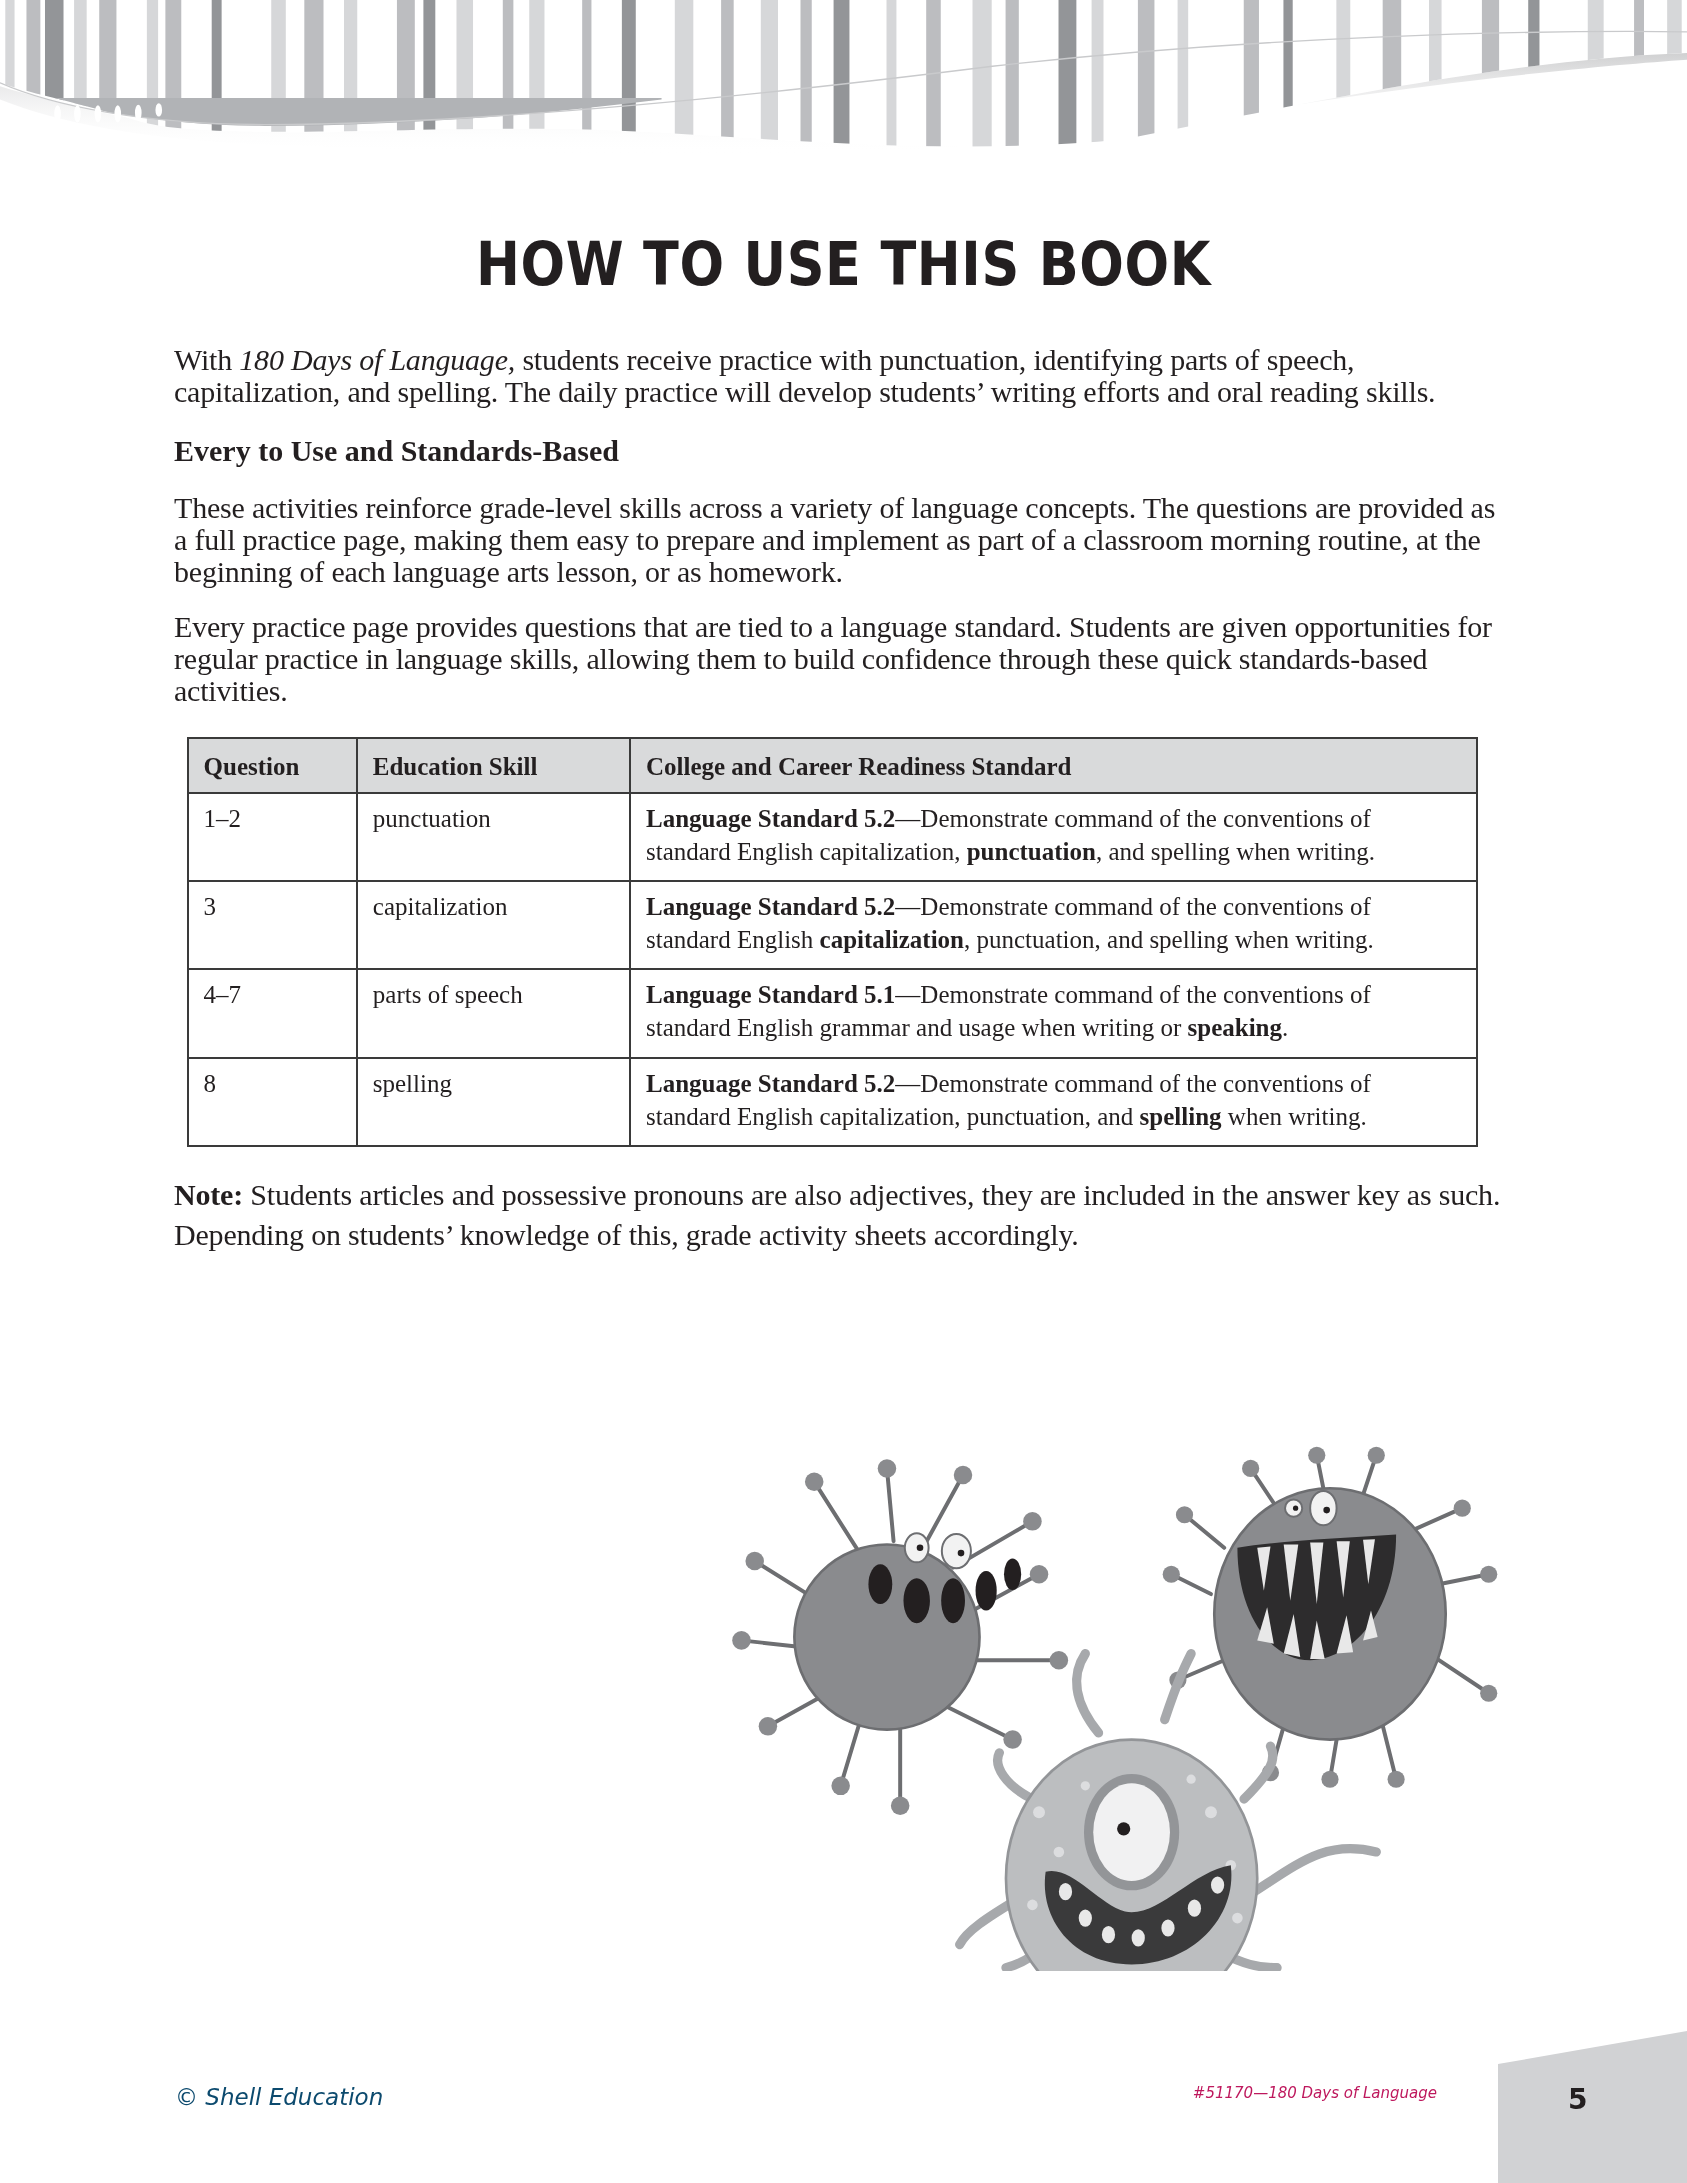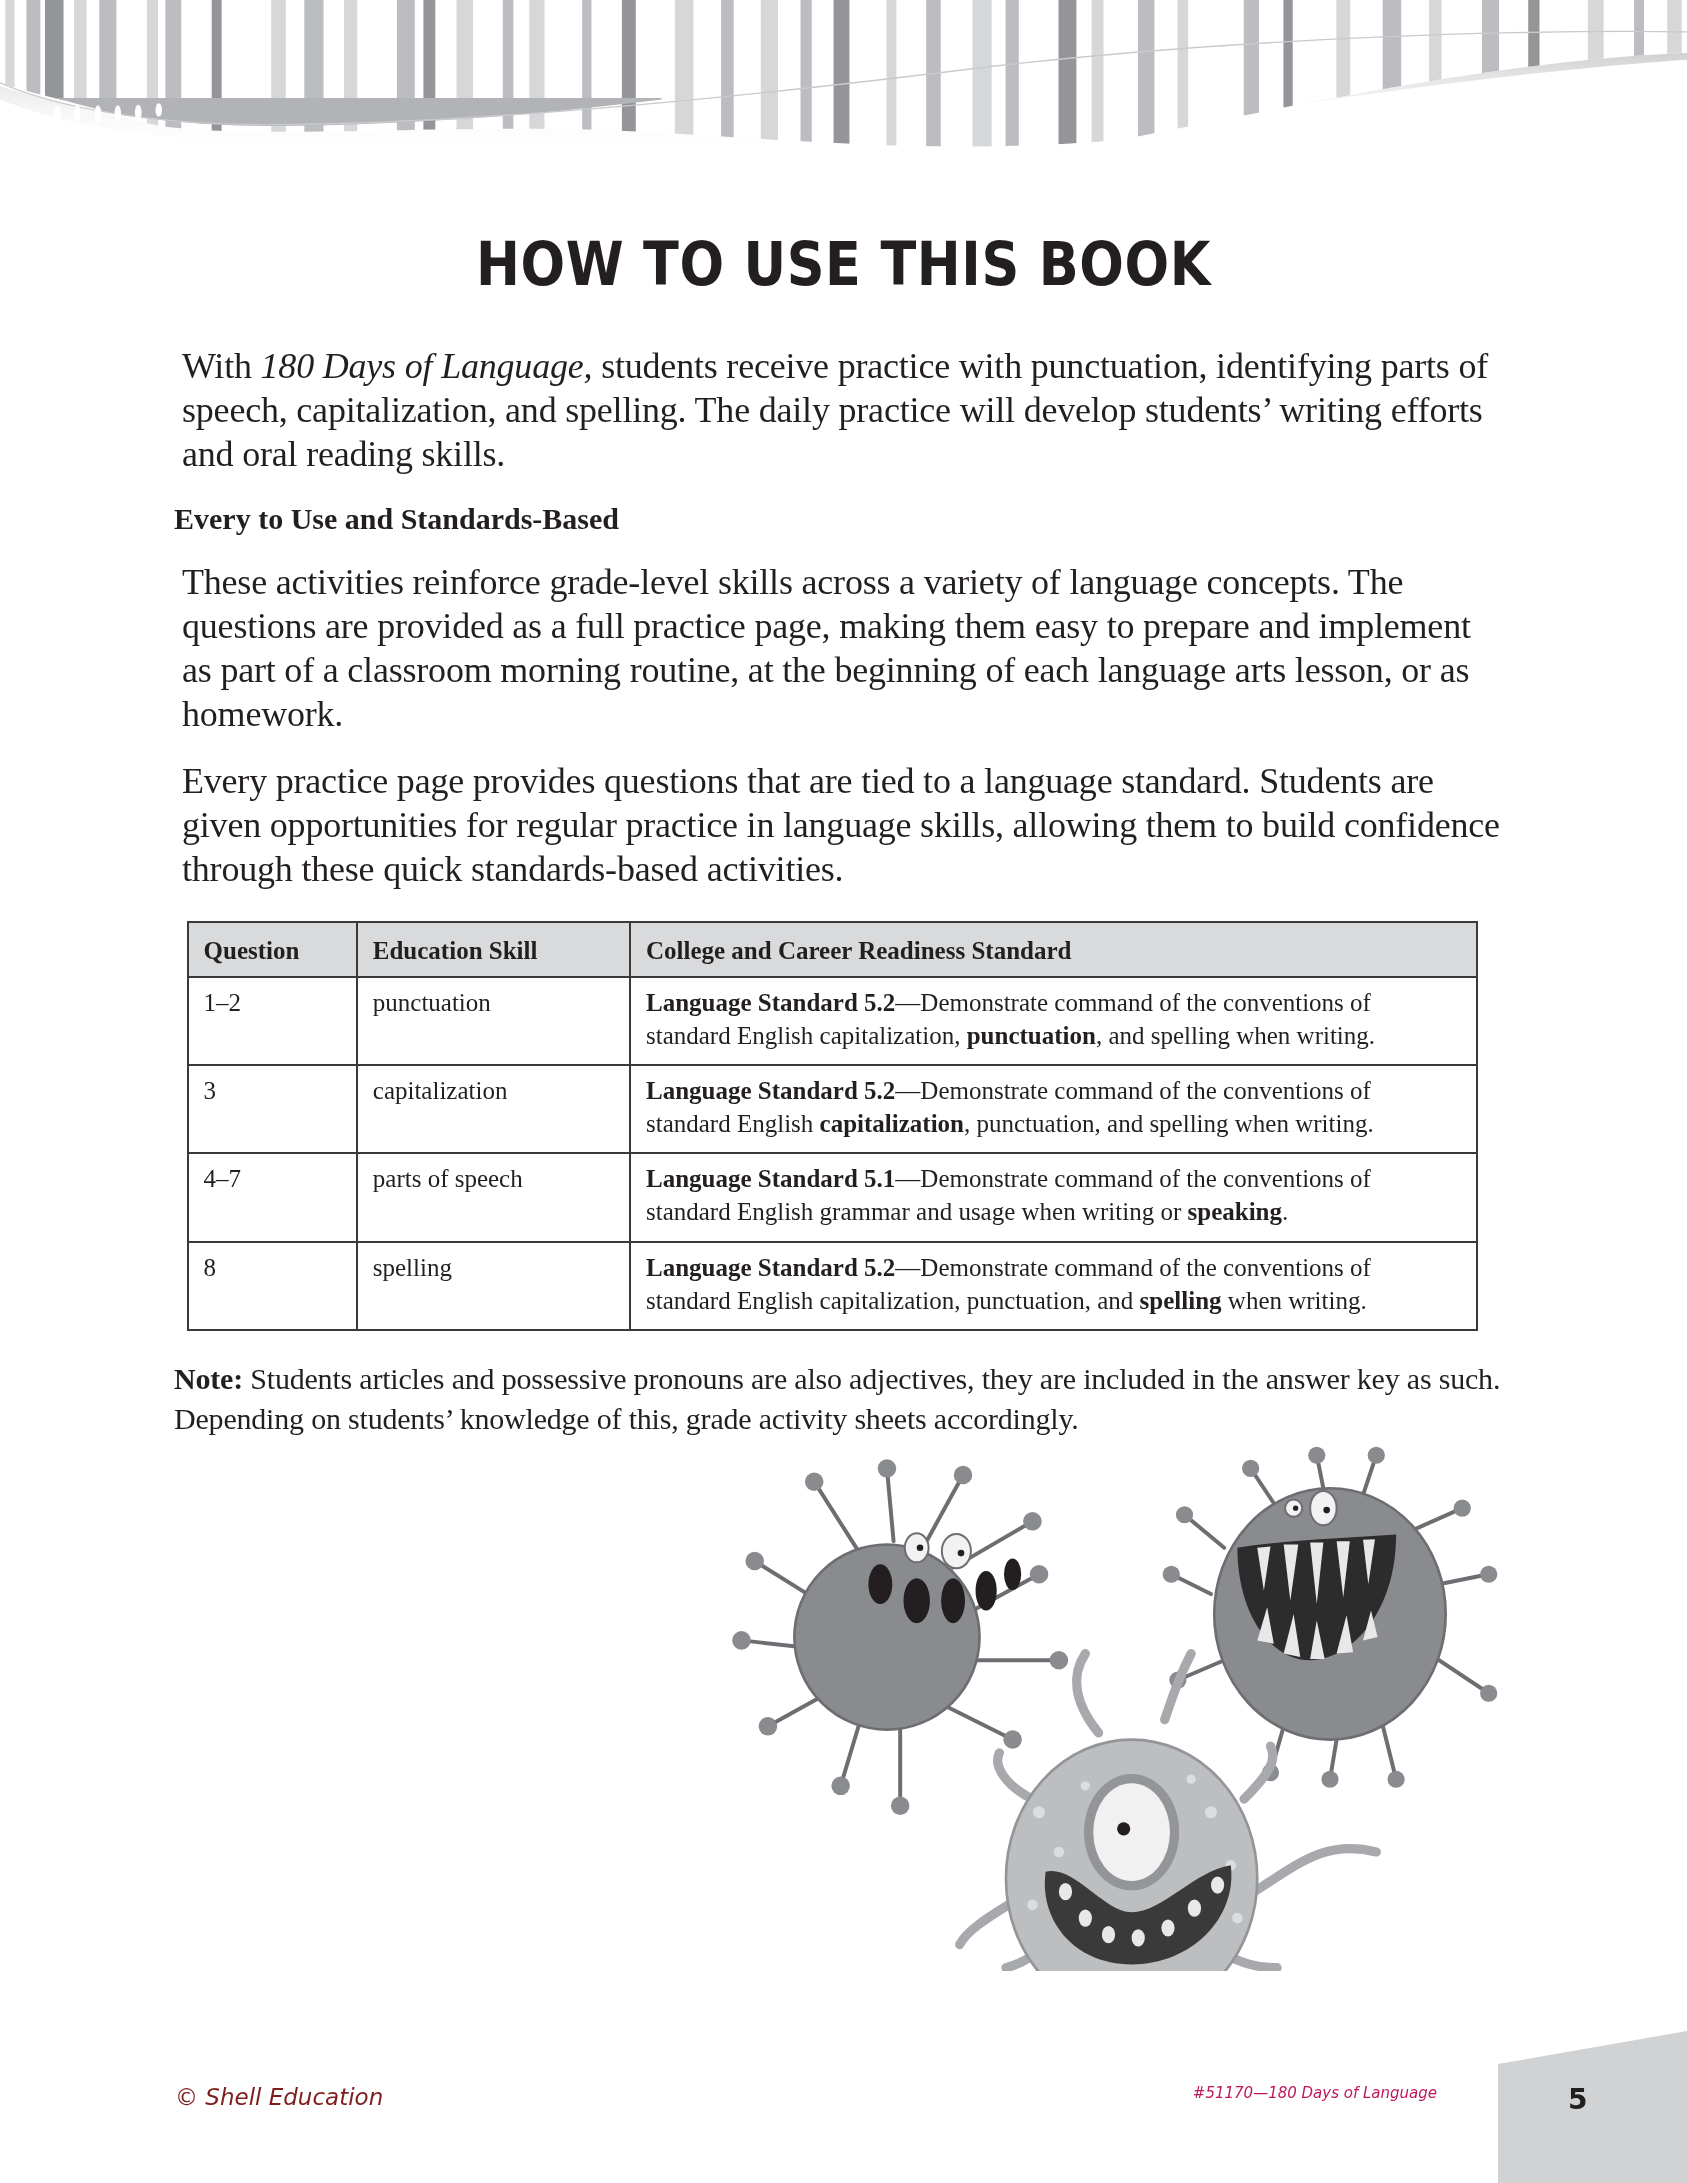--- a/index.html
+++ b/index.html
@@ -8,21 +8,21 @@
   .header-band { position: absolute; left: 0; top: 0; width: 1687px; height: 159px; }
 
   .page-title {
     position: absolute; left: 0; top: 228px; width: 1687px; text-align: center;
     font-family: "DejaVu Sans", sans-serif; font-weight: bold; font-size: 61px;
     letter-spacing: 0.7px; transform: scaleX(0.86); transform-origin: center;
     color: #231f20;
   }
 
   .content { position: absolute; left: 174px; top: 344px; width: 1330px; }
-  .para { font-size: 36px; line-height: 44px; margin: 0 0 23px 8px; letter-spacing: -0.2px; }
+  .para { font-size: 30px; line-height: 32px; margin: 0 0 23px 0; letter-spacing: -0.2px; }
   .para em { font-style: italic; }
   .section-heading { font-size: 30px; font-weight: bold; line-height: 40px; margin: 21px 0 21px 0; }
 
   table.standards {
     border-collapse: collapse; width: 1291px; margin-top: 30px; margin-left: 13px;
     font-size: 25px; line-height: 33px;
   }
   table.standards th, table.standards td {
     border: 2px solid #3a3a3a; vertical-align: top; text-align: left;
     padding: 8px 14.6px 9.3px 14.6px;
@@ -34,21 +34,21 @@
   .std-label { font-weight: bold; }
   .bold-word { font-weight: bold; }
 
   .note { font-size: 30px; line-height: 40px; margin-top: 28px; letter-spacing: -0.2px; }
   .note-label { font-weight: bold; }
 
   .illustration { position: absolute; left: 728px; top: 1442px; width: 794px; height: 529px; }
 
   .footer-left {
     position: absolute; left: 175px; top: 2084px; font-family: "DejaVu Sans", sans-serif;
-    font-style: italic; font-size: 23px; color: #7f1d1d;
+    font-style: italic; font-size: 23px; color: #0c4a6e;
   }
   .footer-right {
     position: absolute; right: 250px; top: 2084px; font-family: "DejaVu Sans", sans-serif;
     font-style: italic; font-size: 15px; color: #be185d;
   }
   .page-tab { position: absolute; left: 1498px; top: 2031px; width: 189px; height: 152px; }
   .page-number {
     position: absolute; left: 1568px; top: 2083px; font-family: "DejaVu Sans", sans-serif;
     font-weight: bold; font-size: 28px; color: #231f20;
   }

